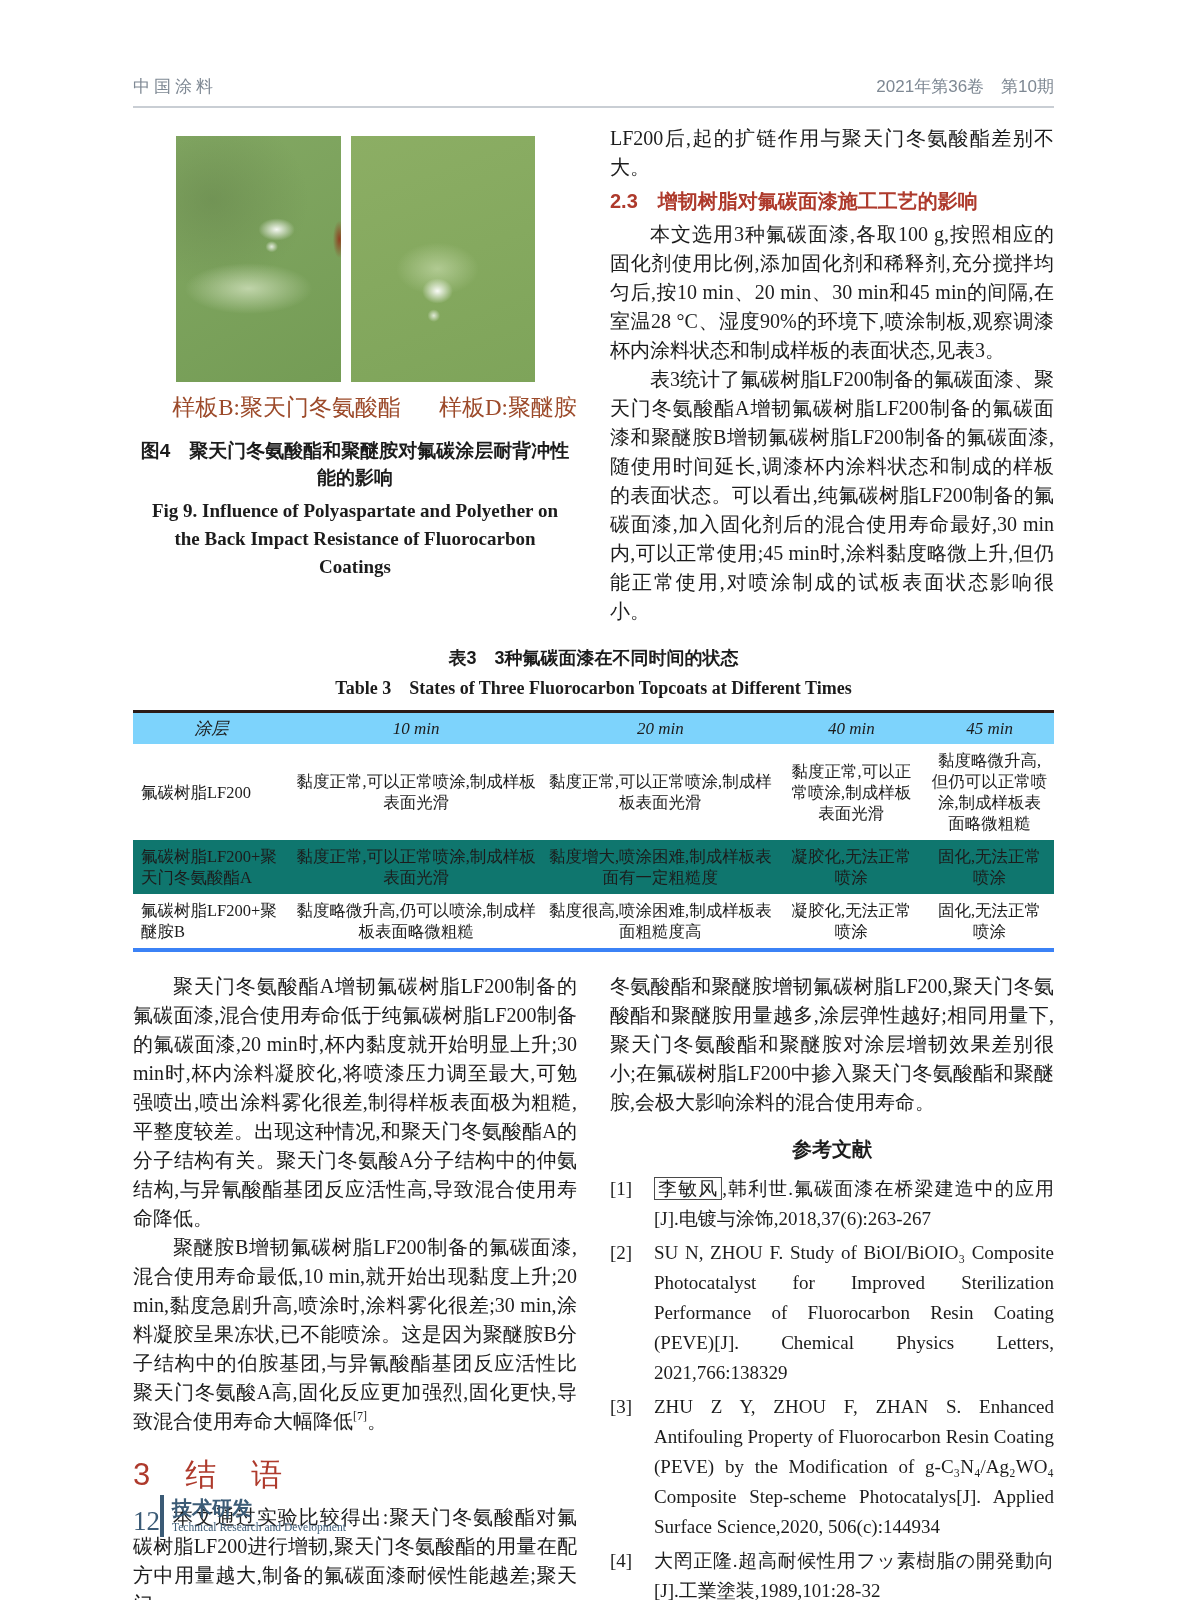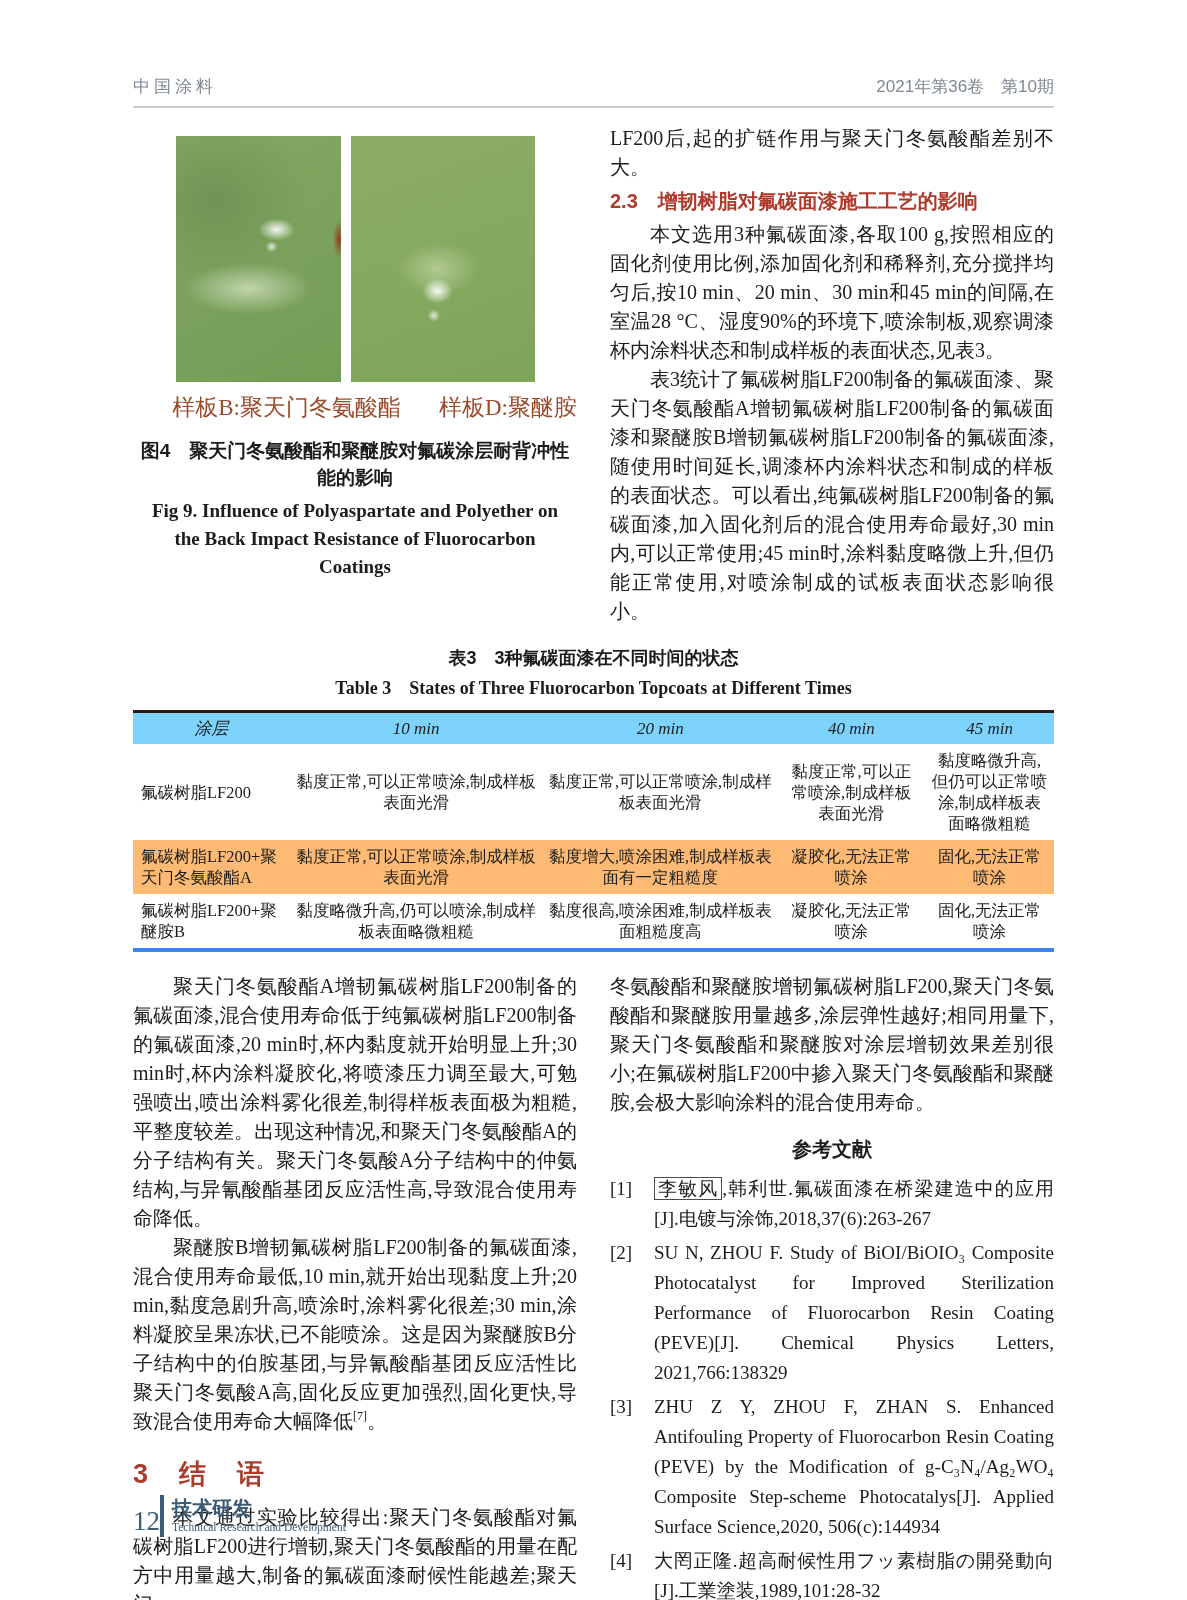--- a/index.html
+++ b/index.html
@@ -74,21 +74,21 @@
   
   .refs-head{font-family:"Liberation Sans","DejaVu Sans",sans-serif;
     font-weight:bold;font-size:20px;text-align:center;margin:18px 0 10px 0;}
   .ref{display:flex;font-size:19px;line-height:30px;margin:0 0 4px 0;}
   .ref .mk{flex:0 0 44px;}
   .ref .tx{flex:1;text-align:justify;}
   .boxed{border:1.5px solid #4a4a4a;padding:0 3px;}
   .sup{vertical-align:super;font-size:12px;line-height:0;}
   .concl-head{
     font-family:"Liberation Sans","DejaVu Sans",sans-serif;
-    font-weight:bold;font-size:27px;margin:24px 0 14px 0;letter-spacing:2px;
+    font-weight:normal;font-size:31px;margin:24px 0 14px 0;letter-spacing:2px;
   }
   
   .footer{position:absolute;left:133px;top:1495px;display:flex;align-items:center;}
   .footer .pn{font-size:27px;align-self:flex-end;}
   .footer .bar{width:4px;height:42px;margin-right:8px;}
   .footer .sec-zh{font-family:"Liberation Sans","DejaVu Sans",sans-serif;
     font-weight:bold;font-size:20px;line-height:22px;}
   .footer .sec-en{font-size:11.5px;line-height:16px;}
 </style>
 </head>
@@ -147,21 +147,21 @@
         </tr>
       </thead>
       <tbody>
         <tr>
           <td class="c1">氟碳树脂LF200</td>
           <td>黏度正常,可以正常喷涂,制成样板表面光滑</td>
           <td>黏度正常,可以正常喷涂,制成样板表面光滑</td>
           <td>黏度正常,可以正常喷涂,制成样板表面光滑</td>
           <td>黏度略微升高,但仍可以正常喷涂,制成样板表面略微粗糙</td>
         </tr>
-        <tr style="background:#fdba74;">
+        <tr style="background:#0f766e;">
           <td class="c1">氟碳树脂LF200+聚天门冬氨酸酯A</td>
           <td>黏度正常,可以正常喷涂,制成样板表面光滑</td>
           <td>黏度增大,喷涂困难,制成样板表面有一定粗糙度</td>
           <td>凝胶化,无法正常喷涂</td>
           <td>固化,无法正常喷涂</td>
         </tr>
         <tr class="last">
           <td class="c1">氟碳树脂LF200+聚醚胺B</td>
           <td>黏度略微升高,仍可以喷涂,制成样板表面略微粗糙</td>
           <td>黏度很高,喷涂困难,制成样板表面粗糙度高</td>

